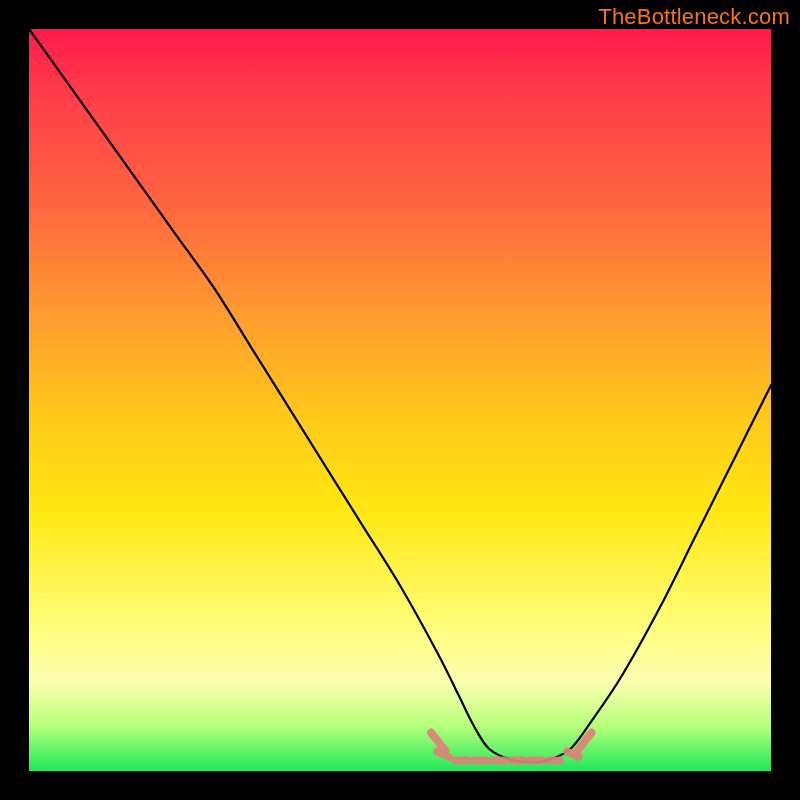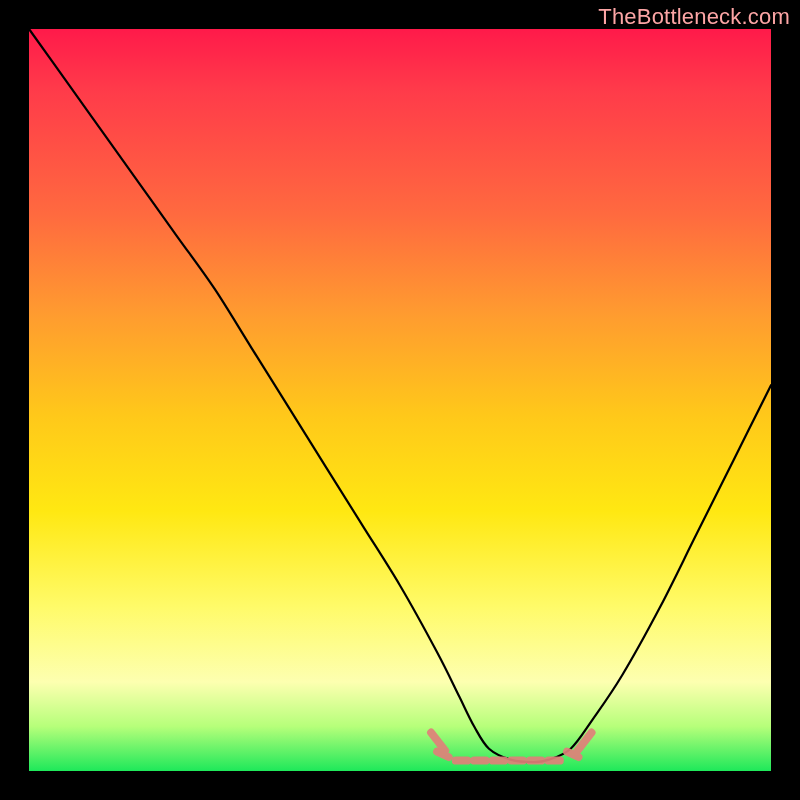--- a/index.html
+++ b/index.html
@@ -34,21 +34,21 @@
       #fffb6a 78%,
       #fdffb0 88%,
       #b6ff7a 94%,
       #1ee85a 100%
     );
   }
   .watermark {
     position: absolute;
     top: 4px;
     right: 10px;
-    color: #fca5a5;
+    color: #f97316;
     font-size: 22px;
     font-weight: 500;
     letter-spacing: 0.2px;
     user-select: none;
   }
   svg.curve {
     position: absolute;
     left: 0;
     top: 0;
     width: 742px;

